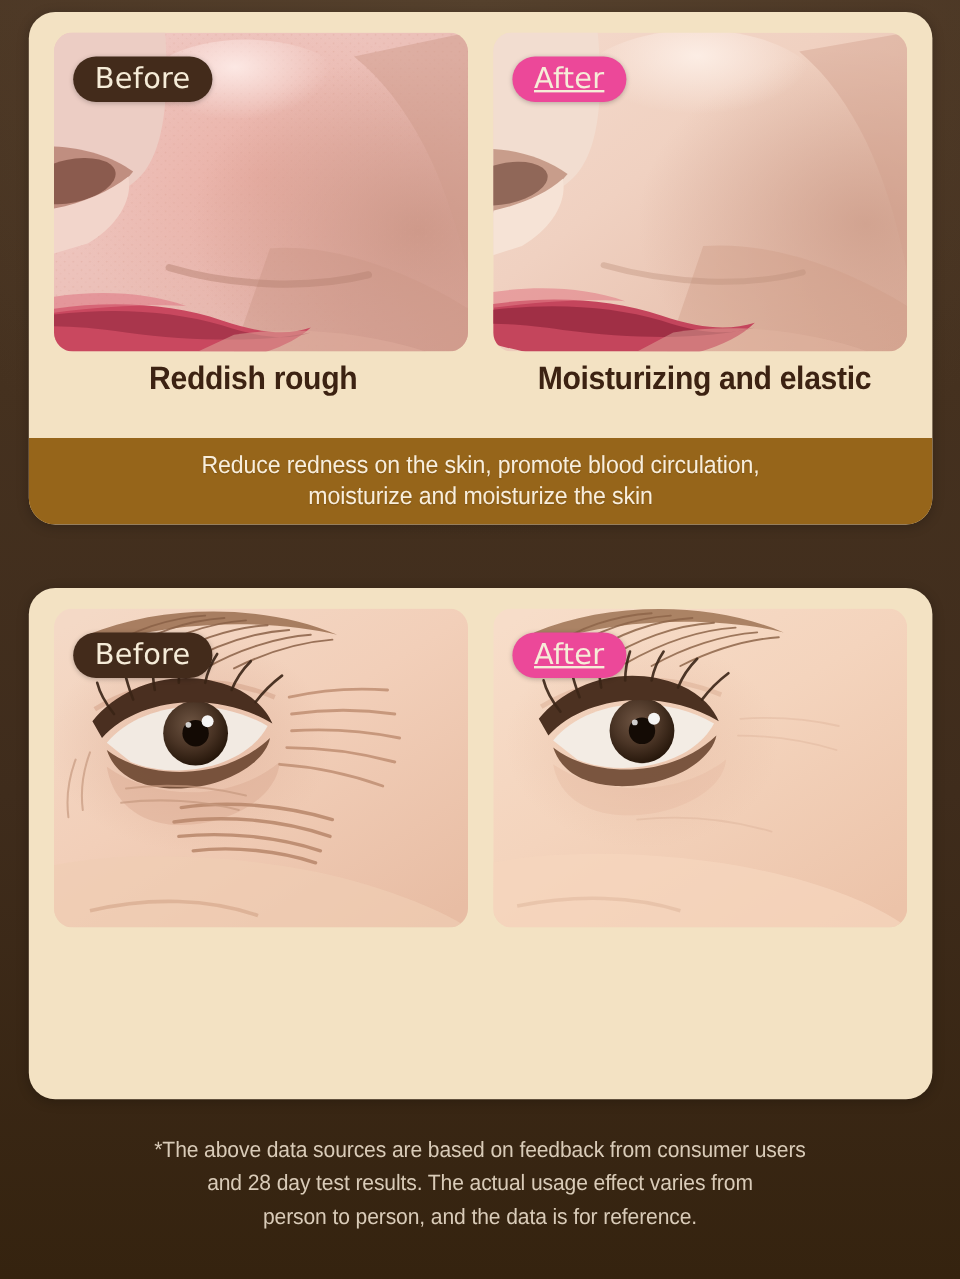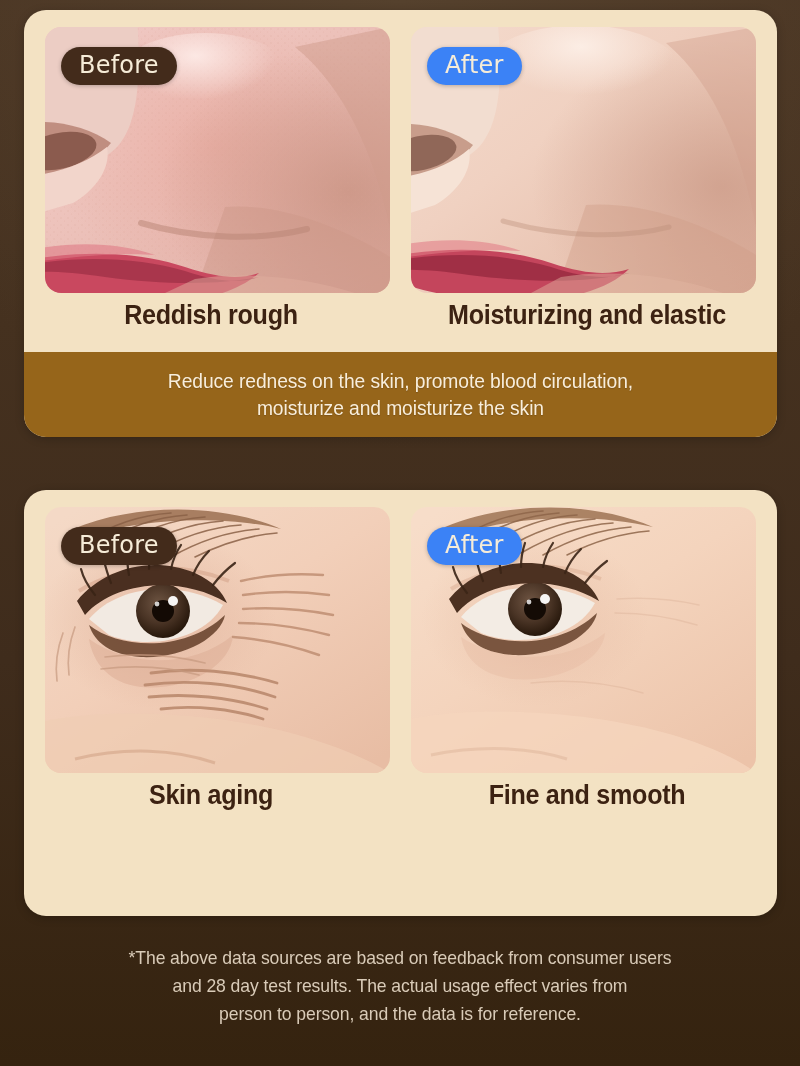--- a/index.html
+++ b/index.html
@@ -60,21 +60,21 @@
     border-radius: 30px;
     font-size: 24px;
     line-height: 1;
     letter-spacing: 0.2px;
     color: #f6ecd8;
     font-family: "DejaVu Sans", sans-serif;
     font-weight: 400;
     box-shadow: 0 1px 4px rgba(0,0,0,0.25);
   }
   .badge-before { background: #432b1b; }
-  .badge-after  { background: #3b82f6; }
+  .badge-after  { background: #ec4899; text-decoration: underline; }
 
   .caption-row {
     position: absolute;
     left: 0; right: 0;
     top: 290px;
     height: 53px;
     display: flex;
     align-items: flex-start;
   }
   .caption {
@@ -86,21 +86,21 @@
     color: #3c2212;
     letter-spacing: -0.3px;
     transform: scaleX(0.93);
   }
   .caption.left  { margin-left: 4px; }
   .caption.right { margin-left: 10px; }
 
   .banner {
     position: absolute;
     left: 0; right: 0; bottom: 0;
-    height: 85px;
+    height: 72px;
     background: #96651a;
     display: flex;
     align-items: center;
     justify-content: center;
     text-align: center;
   }
   .banner-text {
     color: #f8eedc;
     font-family: "Liberation Sans Narrow", "Liberation Sans", sans-serif;
     font-size: 20.5px;
@@ -391,24 +391,20 @@
             <path d="M 120 176 C 158 172 198 176 232 186"></path>
           </g>
 
           <path d="M 0 212 C 70 198 182 204 262 228 C 302 240 330 254 345 266 L 0 266 Z" fill="#f5d5bd" opacity="0.75"></path>
           <path d="M 20 248 C 70 238 118 240 156 252" stroke="#d7ac90" stroke-width="3" fill="none" opacity="0.4"></path>
         </svg>
         <div class="badge badge-after">After</div>
       </div>
     </div>
 
-    <div class="caption-row">
-      <div class="caption left">Skin aging</div>
-      <div class="caption right">Fine and smooth</div>
-    </div>
 
   </div>
 
   <div id="footer">
     <div>*The above data sources are based on feedback from consumer users</div>
     <div>and 28 day test results. The actual usage effect varies from</div>
     <div>person to person, and the data is for reference.</div>
   </div>
 
 </div>

